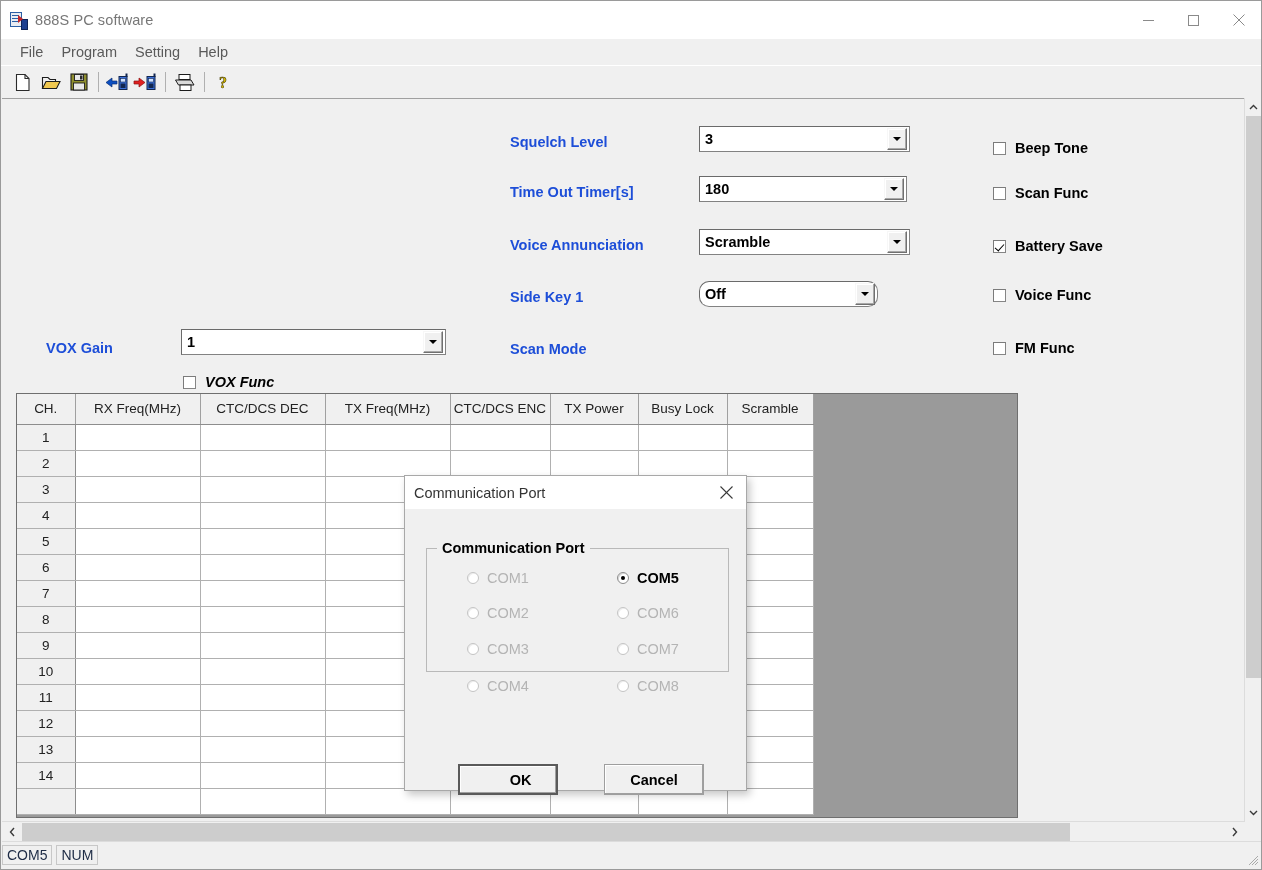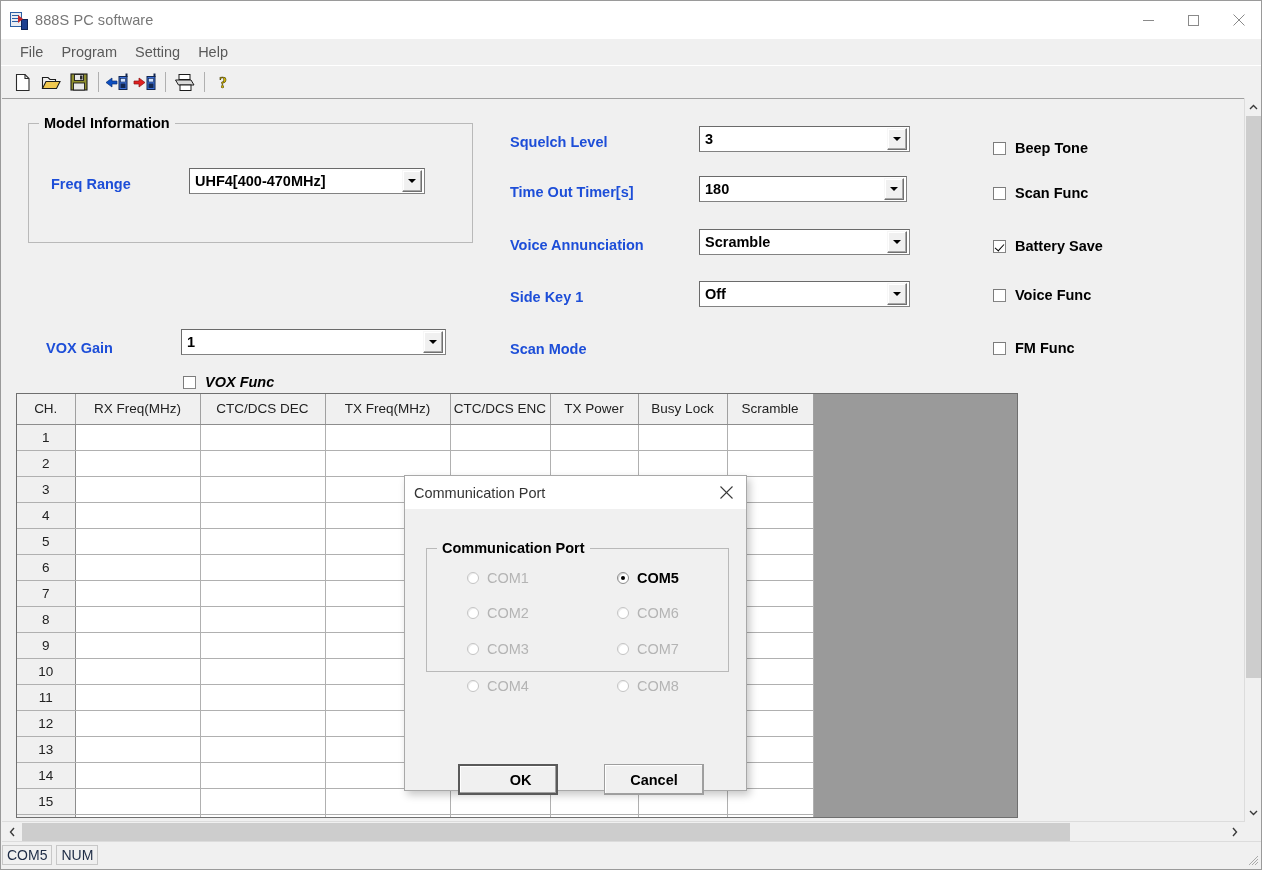--- a/index.html
+++ b/index.html
@@ -437,30 +437,20 @@
       <svg width="16" height="19" viewBox="0 0 16 19">
         <text x="3" y="15" font-family="Liberation Serif, serif" font-size="16" font-weight="bold" fill="#d4b800" stroke="#3a3000" stroke-width="0.5">?</text>
       </svg>
     </div>
   </div>
 
   <div class="client">
 
     <div class="settings">
 
-      <div class="groupbox" id="model-group">
-        <div class="gb-title">Model Information</div>
-        <div class="lbl" style="left:22px; top:52px;">Freq Range</div>
-        <div class="combo" style="left:160px; top:44px; width:236px;">
-          <div class="combo-val">UHF4[400-470MHz]</div>
-          <div class="combo-arrow">
-              <i></i>
-            </div>
-        </div>
-      </div>
 
       <div class="cbx-row" style="left:181px; top:275px;font-style:italic;">
         <div class="cbx"></div>
         <div class="cbx-label">VOX Func</div>
       </div>
 
       <div class="lbl" style="left:44px; top:241px;">VOX Gain</div>
       <div class="combo" style="left:179px; top:230px; width:265px;">
         <div class="combo-val">1</div>
         <div class="combo-arrow">
@@ -486,21 +476,21 @@
 
       <div class="lbl" style="left:508px; top:138px;">Voice Annunciation</div>
       <div class="combo" style="left:697px; top:130px; width:211px;">
         <div class="combo-val">Scramble</div>
         <div class="combo-arrow">
             <i></i>
           </div>
       </div>
 
       <div class="lbl" style="left:508px; top:190px;">Side Key 1</div>
-      <div class="combo" style="left:697px; top:182px; width:211px;">
+      <div class="combo" style="left:697px; top:182px; width:179px;border-radius:10px;">
         <div class="combo-val">Off</div>
         <div class="combo-arrow">
             <i></i>
           </div>
       </div>
 
       <div class="lbl" style="left:508px; top:242px;">Scan Mode</div>
 
       <div class="cbx-row" style="left:991px; top:41px;">
         <div class="cbx"></div>
@@ -683,30 +673,20 @@
               <td class="chcell">14</td>
               <td></td>
               <td></td>
               <td></td>
               <td></td>
               <td></td>
               <td></td>
               <td></td>
             </tr>
             <tr>
-              <td class="chcell">15</td>
-              <td></td>
-              <td></td>
-              <td></td>
-              <td></td>
-              <td></td>
-              <td></td>
-              <td></td>
-            </tr>
-            <tr>
               <td class="chcell"></td>
               <td></td>
               <td></td>
               <td></td>
               <td></td>
               <td></td>
               <td></td>
               <td></td>
             </tr>
           </tbody>

